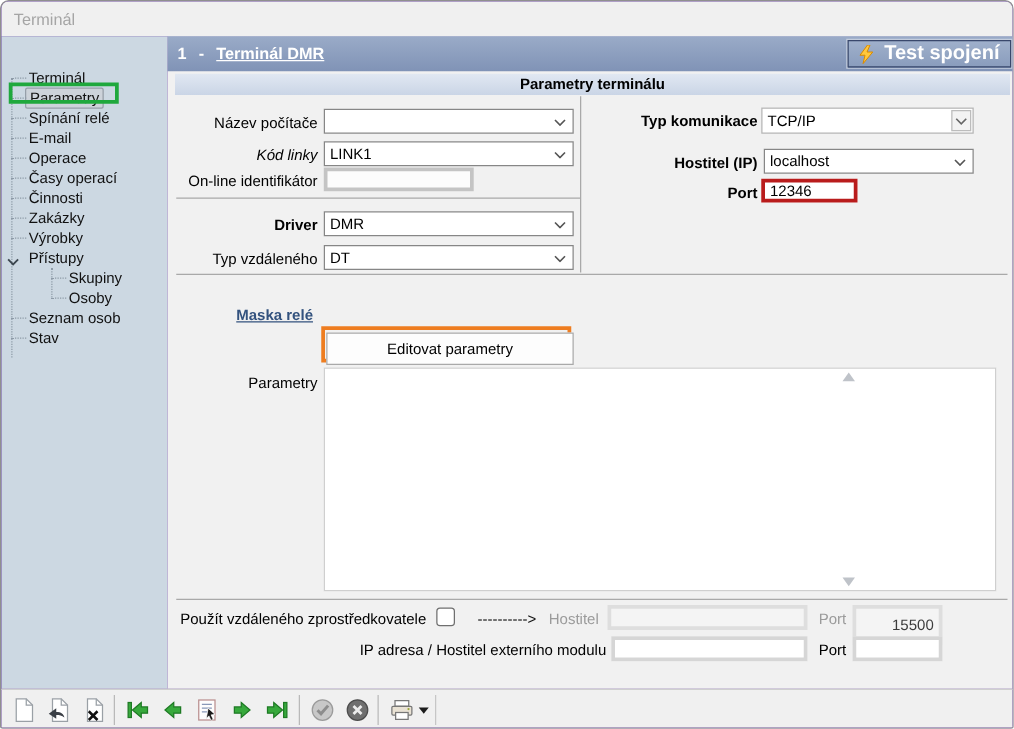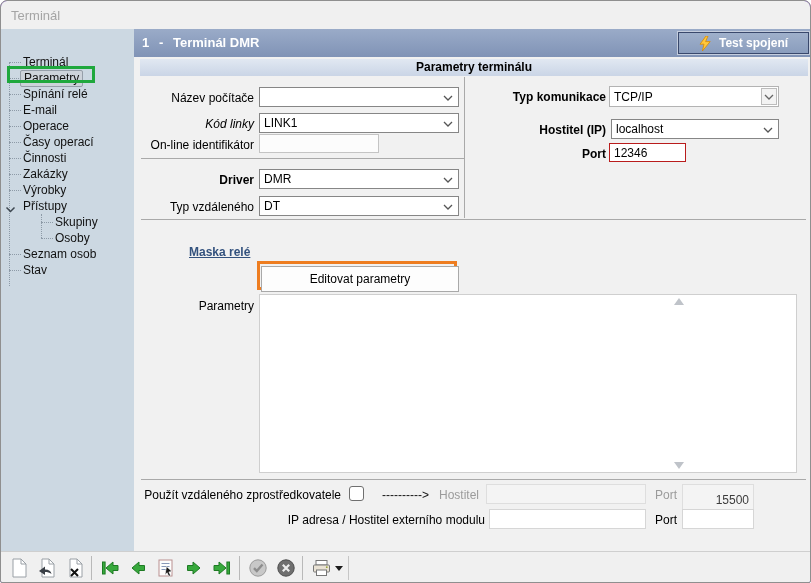--- a/index.html
+++ b/index.html
@@ -22,41 +22,41 @@
   .guide{position:absolute;width:0;border-left:1px dotted #8d9aa7;}
   .sel{background:#cdd3da;border:1px solid #969fa9;border-radius:2px;padding:0 3px 1px 3px;margin-left:-3px;}
   .green-box{position:absolute;left:6px;top:37px;width:88px;height:17px;border:3px solid #1fa83d;}
   .tree-chevron{position:absolute;left:4px;top:4px;}
 
   
   .main{position:absolute;left:133px;top:28px;width:678px;height:522px;background:#f1f1f1;}
   .hdr{position:absolute;left:0;top:0;width:678px;height:28px;background:linear-gradient(#9aabc8,#8093b6);color:#fff;font-weight:bold;font-size:13px;}
   .hdr .num{position:absolute;left:8px;top:6px;}
   .hdr .dash{position:absolute;left:25px;top:6px;}
-  .hdr .ttl{position:absolute;left:39px;top:6px;}
+  .hdr .ttl{position:absolute;left:39px;top:6px;text-decoration:underline;}
   .test-btn{position:absolute;right:3px;top:3px;width:131px;height:22px;background:linear-gradient(#9fb0cb,#8a9dbd);
-    border:1px solid #39486c;box-shadow:0 0 0 1px #c4cddd;color:#fff;font-weight:bold;font-size:12px;
+    border:1px solid #39486c;box-shadow:0 0 0 1px #c4cddd;color:#fff;font-weight:bold;font-size:16px;
     display:flex;align-items:center;justify-content:center;gap:8px;cursor:pointer;}
   .secbar{position:absolute;left:6px;top:30px;width:668px;height:17px;line-height:17px;text-align:center;font-weight:bold;
     background:linear-gradient(#e1e8f2,#cad5e6);}
 
   .vdiv{position:absolute;left:330px;top:48px;width:1px;height:141px;background:#a9a9a9;}
   .hdiv{position:absolute;height:1px;background:#a9a9a9;}
 
   .lbl{position:absolute;text-align:right;white-space:nowrap;}
   .b{font-weight:bold;}
   .gray{color:#9b9b9b;}
 
   .combo{position:absolute;background:#fff;border:1px solid #868686;}
   .combo .v{position:absolute;left:4px;top:50%;transform:translateY(-50%);white-space:nowrap;}
   .combo .chev{position:absolute;right:5px;top:50%;transform:translateY(-50%);}
   .combo.boxed{border-color:#b3b3b3;}
   .chevbox{position:absolute;right:1px;top:1px;bottom:1px;width:16px;background:#f3f3f3;border:1px solid #bcbcbc;
     display:flex;align-items:center;justify-content:center;}
-  .tb{position:absolute;border:1px solid #b91c1c;background:#fff;font:12px "Liberation Sans","DejaVu Sans",sans-serif;padding:0 4px;color:#000;}
+  .tb{position:absolute;border:3px solid #b91c1c;background:#fff;font:12px "Liberation Sans","DejaVu Sans",sans-serif;padding:0 4px;color:#000;}
   .tb.soft{border-color:#c4c4c4;background:#fcfcfc;}
   .tb.off{border-color:#dedede;background:#f4f4f4;text-align:right;color:#3c3c3c;}
   .tb.lite{border-color:#d6d6d6;}
 
   .link{position:absolute;font-weight:bold;text-decoration:underline;color:#33527e;cursor:pointer;}
   .orange-box{position:absolute;left:123px;top:232px;width:200px;height:29px;border:3px solid #ee7d20;}
   .edit-btn{position:absolute;left:127px;top:237px;width:198px;height:26px;background:#fdfdfd;border:1px solid #a9a9a9;
     font:12px "Liberation Sans","DejaVu Sans",sans-serif;cursor:pointer;}
   .ta{position:absolute;left:125px;top:265px;width:538px;height:179px;border:1px solid #cfcfcf;background:#fff;resize:none;
     font:12px "Liberation Sans","DejaVu Sans",sans-serif;padding:2px 14px 2px 4px;outline:none;}

